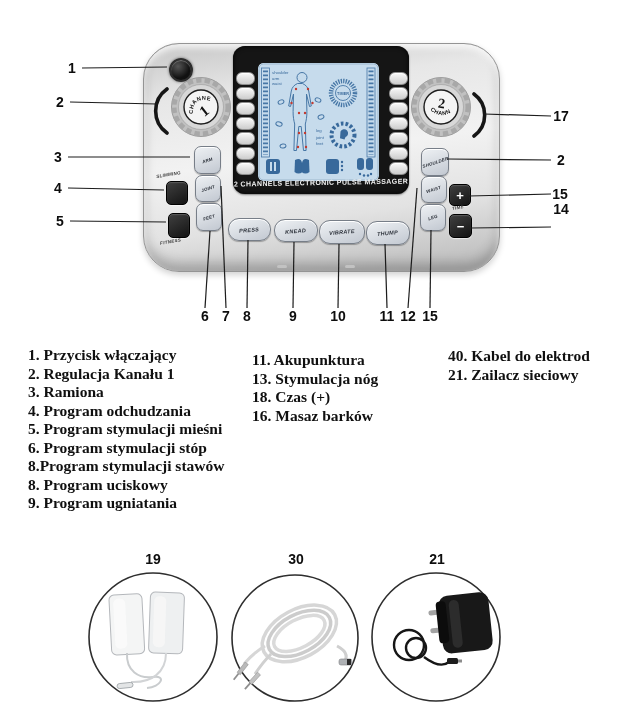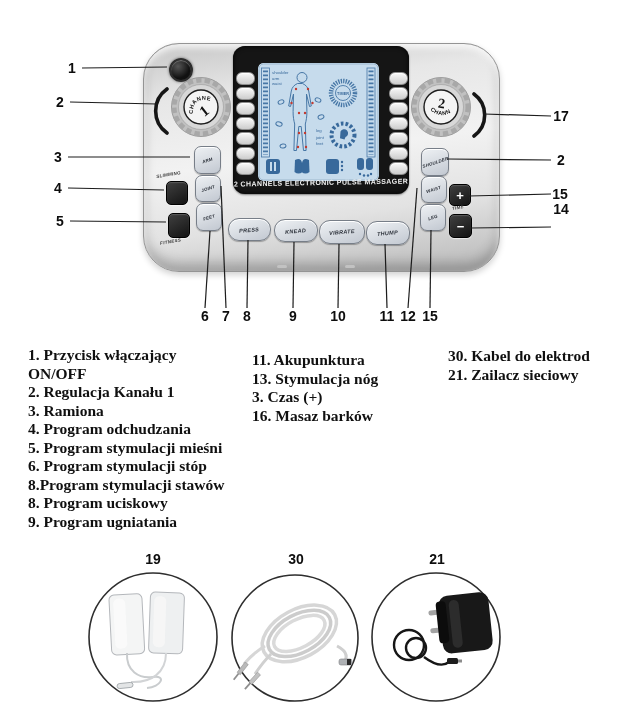--- a/index.html
+++ b/index.html
@@ -283,38 +283,37 @@
   <span class="num" style="left:387px;top:316px">11</span>
   <span class="num" style="left:408px;top:316px">12</span>
   <span class="num" style="left:430px;top:316px">15</span>
   <span class="num" style="left:561px;top:209px">14</span>
   <span class="num" style="left:560px;top:194px">15</span>
   <span class="num" style="left:561px;top:160px">2</span>
   <span class="num" style="left:561px;top:116px">17</span>
 
   <div class="legendcol" style="left:28px;top:346px">
     <div>1. Przycisk włączający</div>
-    <div>ON/OFF</div>
     <div>2. Regulacja Kanału 1</div>
     <div>3. Ramiona</div>
     <div>4. Program odchudzania</div>
     <div>5. Program stymulacji mieśni</div>
     <div>6. Program stymulacji stóp</div>
     <div>8.Program stymulacji stawów</div>
     <div>8. Program uciskowy</div>
     <div>9. Program ugniatania</div>
   </div>
   <div class="legendcol" style="left:252px;top:351px">
     <div>11. Akupunktura</div>
     <div>13. Stymulacja nóg</div>
-    <div>3. Czas (+)</div>
+    <div>18. Czas (+)</div>
     <div>16. Masaz barków</div>
   </div>
   <div class="legendcol" style="left:448px;top:347px">
-    <div>30. Kabel do elektrod</div>
+    <div>40. Kabel do elektrod</div>
     <div>21. Zailacz sieciowy</div>
   </div>
 
   <span class="num" style="left:153px;top:559px">19</span>
   <span class="num" style="left:296px;top:559px">30</span>
   <span class="num" style="left:437px;top:559px">21</span>
 
   <svg class="acc" style="left:87px;top:571px" width="132" height="132" viewBox="-66 -66 132 132">
     <circle r="64" fill="#fff" stroke="#2e2e2e" stroke-width="1.6"></circle>
     <g>

